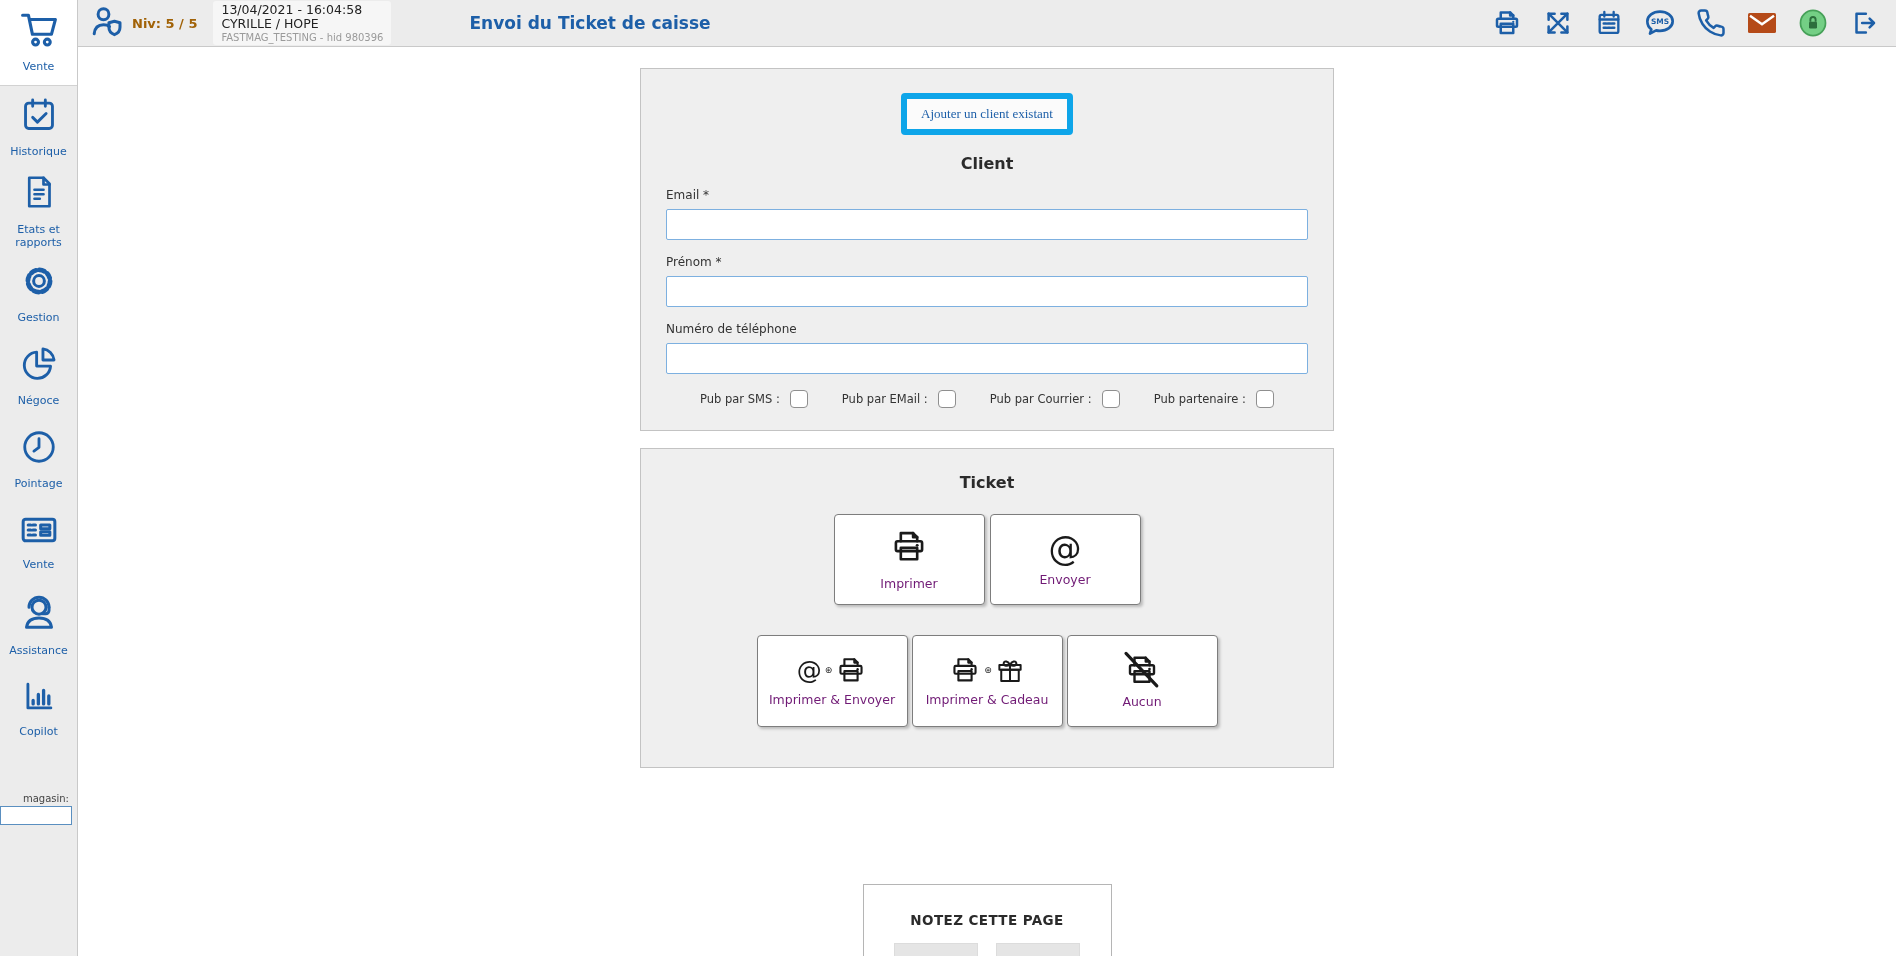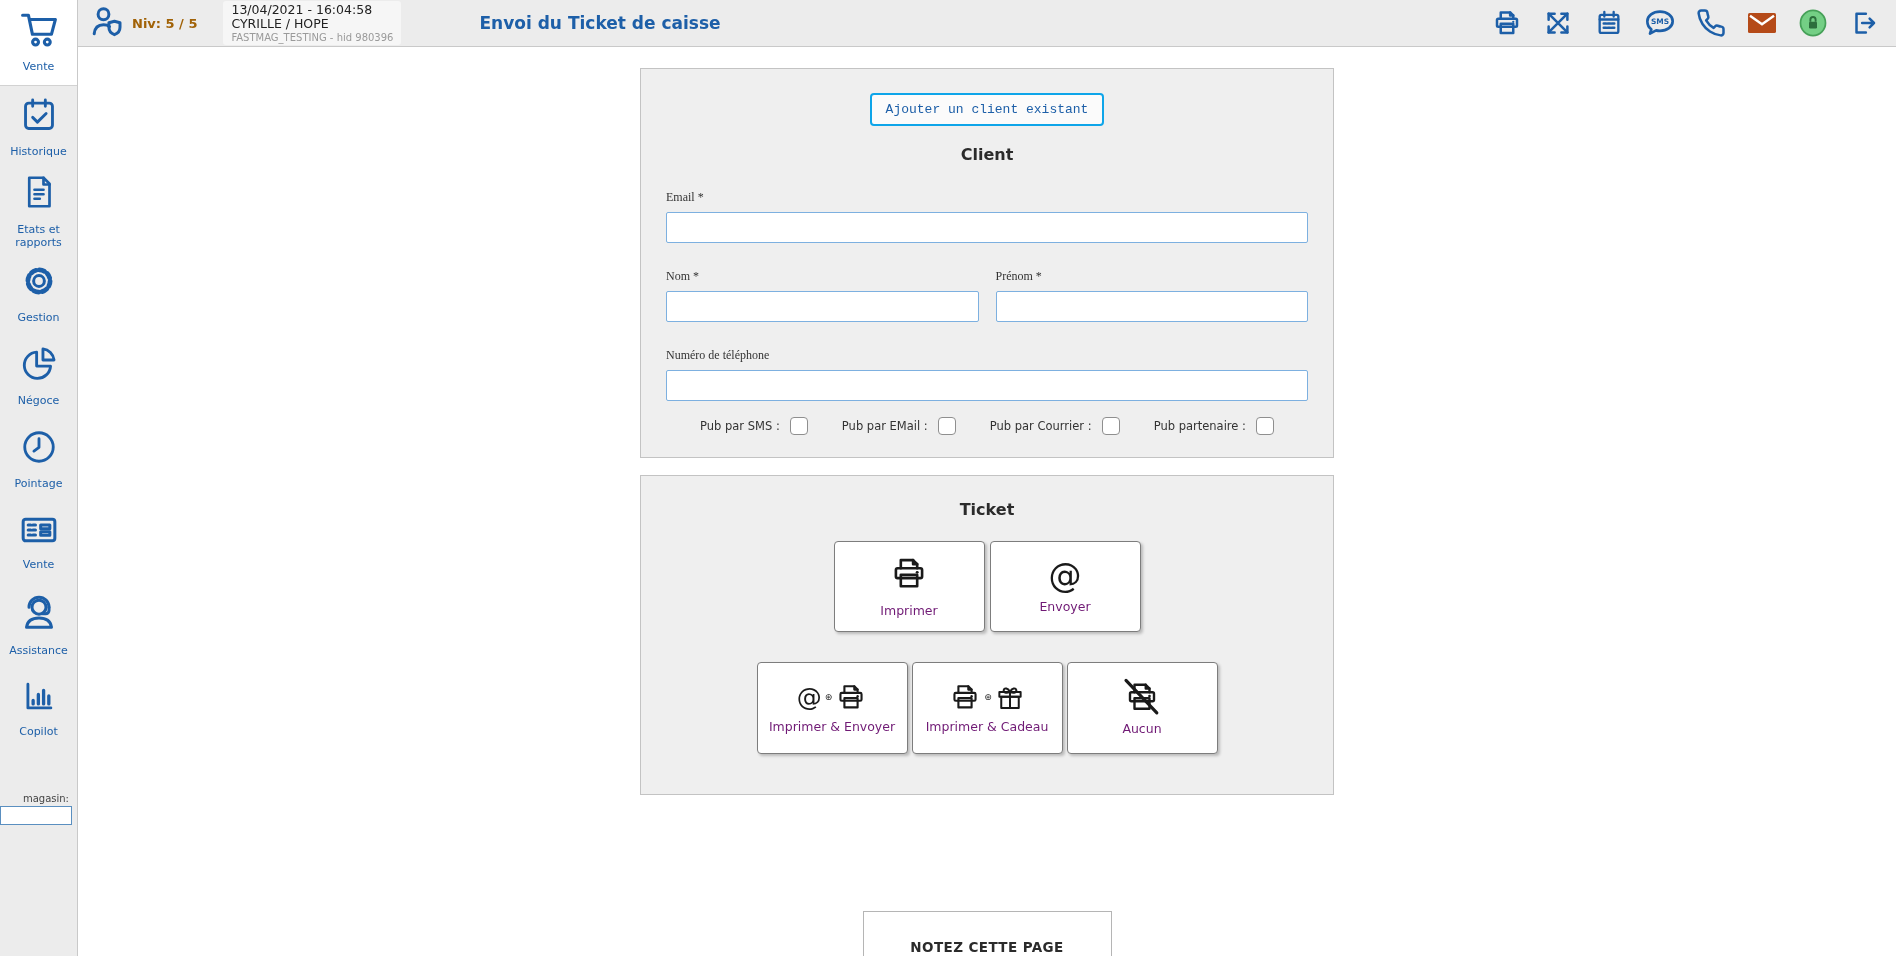--- a/index.html
+++ b/index.html
@@ -18,38 +18,38 @@
   .magasin { position:absolute; left:0; top:793px; width:100%; }
   .magasin .mlabel { display:block; font-size:10px; color:#444; text-align:right; padding-right:8px; }
   .magasin input { width:72px; height:19px; margin-top:2px; border:1px solid #5a8fc0; background:#fff; font-size:11px; padding:0 3px; }
 
   
   .header { position:absolute; left:78px; right:0; top:0; height:47px;
     background:#ececec; border-bottom:1px solid #c9c9c9; display:flex; align-items:center; }
   .header svg.hic { stroke:#1d5fa8; fill:none; stroke-width:2; stroke-linecap:round; stroke-linejoin:round; }
   .user-shield { margin-left:12px; }
   .niv { font-size:13px; font-weight:bold; color:#a16207; margin-left:6px; white-space:nowrap; }
-  .session-block { margin-left:26px; background:#f6f6f6; border-radius:3px; padding:2px 8px; line-height:1.15; }
+  .session-block { margin-left:16px; background:#f6f6f6; border-radius:3px; padding:2px 8px; line-height:1.15; }
   .session-block .dt { font-size:12.5px; color:#222; }
   .session-block .usr { font-size:12.5px; font-weight:normal; color:#222; }
   .session-block .sess { font-size:10px; color:#9a9a9a; }
   .page-title { margin-left:78px; font-size:17px; font-weight:bold; color:#1d5fa8; white-space:nowrap; }
   .header-actions { margin-left:auto; margin-right:16px; display:flex; align-items:center; gap:19px; }
   .header-actions .abtn { width:32px; height:32px; display:flex; align-items:center; justify-content:center; cursor:pointer; }
 
   
   .content { position:absolute; left:78px; right:0; top:48px; bottom:0; background:#fff; overflow:hidden; }
   .center-col { width:694px; margin:0 auto; }
   .panel { background:#efefef; border:1px solid #c3c3c3; }
   .panel.client { margin-top:20px; padding:20px 25px 22px; }
   .add-btn-row { text-align:center; margin-top:4px; }
-  .add-btn { display:inline-block; background:#fbfbfb; border:2px solid #0ea5e9; border-radius:4px;
-    color:#1d5fa8; font-size:13px; padding:7px 14px; cursor:pointer; font-family:Liberation Mono, monospace; }
+  .add-btn { display:inline-block; background:#fbfbfb; border:6px solid #0ea5e9; border-radius:4px;
+    color:#1d5fa8; font-size:13px; padding:7px 14px; cursor:pointer; font-family:Liberation Serif, serif; }
   .panel-heading { text-align:center; font-size:16px; font-weight:bold; color:#2b2b2b; margin-top:19px; }
-  .field-label { font-size:12px; color:#333; margin-top:26px; margin-bottom:7px;font-family:Liberation Serif, serif; }
+  .field-label { font-size:12px; color:#333; margin-top:15px; margin-bottom:7px; }
   .txt-input { width:100%; height:31px; border:1px solid #7db0e0; border-radius:2px; background:#fff;
     font-size:13px; padding:0 8px; font-family:inherit; }
   .two-col { display:flex; gap:17px; }
   .two-col > div { flex:1; }
   .pub-row { display:flex; justify-content:space-evenly; align-items:center; margin-top:16px; }
   .pub-group { display:flex; align-items:center; gap:10px; }
   .pub-group .plbl { font-size:11.5px; color:#333; }
   .cbox { width:18px; height:18px; border:1px solid #8f8f8f; border-radius:4px; background:#fff; cursor:pointer; }
 
   .panel.ticket { margin-top:17px; padding:24px 0 40px; }
@@ -252,24 +252,20 @@
         <div class="add-btn-row">
           <button class="add-btn">Ajouter un client existant</button>
         </div>
         <div class="panel-heading">Client</div>
 
         <div class="field-label">Email *</div>
         <input class="txt-input" type="text" value="" style="">
 
         <div class="two-col">
           <div>
-            <div class="field-label">Nom *</div>
-            <input class="txt-input" type="text" value="" style="">
-          </div>
-          <div>
             <div class="field-label">Prénom *</div>
             <input class="txt-input" type="text" value="" style="">
           </div>
         </div>
 
         <div class="field-label">Numéro de téléphone</div>
         <input class="txt-input" type="text" value="" style="">
 
         <div class="pub-row">
           <div class="pub-group">

